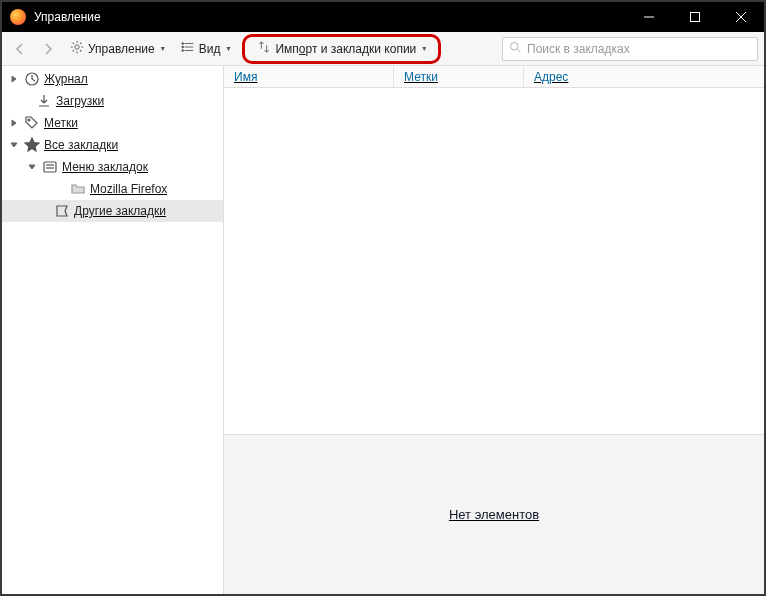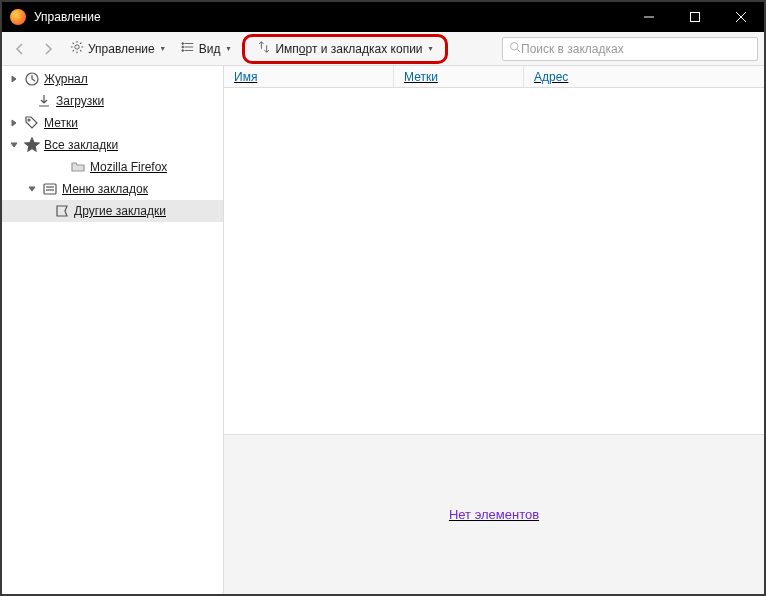--- a/index.html
+++ b/index.html
@@ -76,21 +76,21 @@
     margin-left: 2px;
   }
   .hl .tbtn { height: 24px; }
   .searchwrap { flex: 1; display:flex; justify-content:flex-end; }
   .search {
     width: 256px; height: 24px;
     border: 1px solid #ccc;
     border-radius: 2px;
     background: #fff;
     display: flex; align-items: center;
-    padding: 0 6px; 
+    padding: 0 6px; gap: 6px;
     color: #888;
   }
   .search input {
     border: none; outline: none;
     font-size: 12px; flex: 1;
     background: transparent;
     color: #333;
   }
   .search input::placeholder { color: #999; }
   .body {
@@ -149,21 +149,21 @@
   }
   .col:nth-child(1){ width: 170px; }
   .col:nth-child(2){ width: 130px; }
   .col:nth-child(3){ flex: 1; border-right: none; }
   .listarea { flex: 1; }
   .details {
     height: 160px;
     border-top: 1px solid #ddd;
     background: #f4f4f4;
     display: flex; align-items: center; justify-content: center;
-    color: #6d28d9;
+    color: #0f172a;
     font-size: 13px;
   }
 </style>
 </head>
 <body>
 
 <div class="outer">
 
   <div class="titlebar">
     <div class="logo"></div>
@@ -226,21 +226,21 @@
     </div>
 
     <div class="hl">
       <div class="tbtn">
         <span>
           <svg width="14" height="14" viewBox="0 0 16 16">
               <path d="M5 2v8M5 2L2.5 4.5M5 2l2.5 2.5" fill="none"></path>
               <path d="M11 14V6M11 14l-2.5-2.5M11 14l2.5-2.5" fill="none"></path>
             </svg>
         </span>
-        <span><span>Имп</span><span class="underline-char">о</span><span>рт и закладках копии</span></span>
+        <span><span>Имп</span><span class="underline-char">о</span><span>рт и закладки копии</span></span>
         <span class="caret">▾</span>
       </div>
     </div>
 
     <div class="searchwrap">
       <div class="search">
         <span>
           <svg width="12" height="12" viewBox="0 0 16 16">
               <circle cx="7" cy="7" r="5" fill="none" stroke="#999"></circle>
               <line x1="11" y1="11" x2="15" y2="15" stroke="#999"></line>
@@ -303,44 +303,44 @@
           </span>
         <span class="tree-icon">
             <svg viewBox="0 0 16 16">
               <path d="M8 1l2 4.5 5 .5-3.8 3.3L12 14l-4-2.4L4 14l.8-4.7L1 6l5-.5L8 1z" fill="#555"></path>
             </svg>
           </span>
         <span class="tree-label">Все закладки</span>
       </div>
 
 
-      <div class="tree-item" style="padding-left:52px">
-        <span class="twisty"></span>
-        <span class="tree-icon">
-            <svg viewBox="0 0 16 16">
-              <path d="M2 4h4l1 2h7v6H2V4z" fill="#ddd" stroke="#999"></path>
-            </svg>
-          </span>
-        <span class="tree-label">Mozilla Firefox</span>
-      </div>
-
       <div class="tree-item" style="padding-left:24px">
         <span class="twisty">
             <svg width="8" height="8" viewBox="0 0 8 8">
               <path d="M1 2L4 6L7 2Z"></path>
             </svg>
           </span>
         <span class="tree-icon">
             <svg viewBox="0 0 16 16">
               <rect x="2" y="3" width="12" height="10" rx="1"></rect>
               <line x1="4" y1="6" x2="12" y2="6"></line>
               <line x1="4" y1="9" x2="12" y2="9"></line>
             </svg>
           </span>
         <span class="tree-label">Меню закладок</span>
+      </div>
+
+      <div class="tree-item" style="padding-left:52px">
+        <span class="twisty"></span>
+        <span class="tree-icon">
+            <svg viewBox="0 0 16 16">
+              <path d="M2 4h4l1 2h7v6H2V4z" fill="#ddd" stroke="#999"></path>
+            </svg>
+          </span>
+        <span class="tree-label">Mozilla Firefox</span>
       </div>
 
       <div class="tree-item selected" style="padding-left:36px">
         <span class="twisty"></span>
         <span class="tree-icon">
             <svg viewBox="0 0 16 16">
               <path d="M3 3h10l-2 5 2 5H3V3z"></path>
             </svg>
           </span>
         <span class="tree-label">Другие закладки</span>

